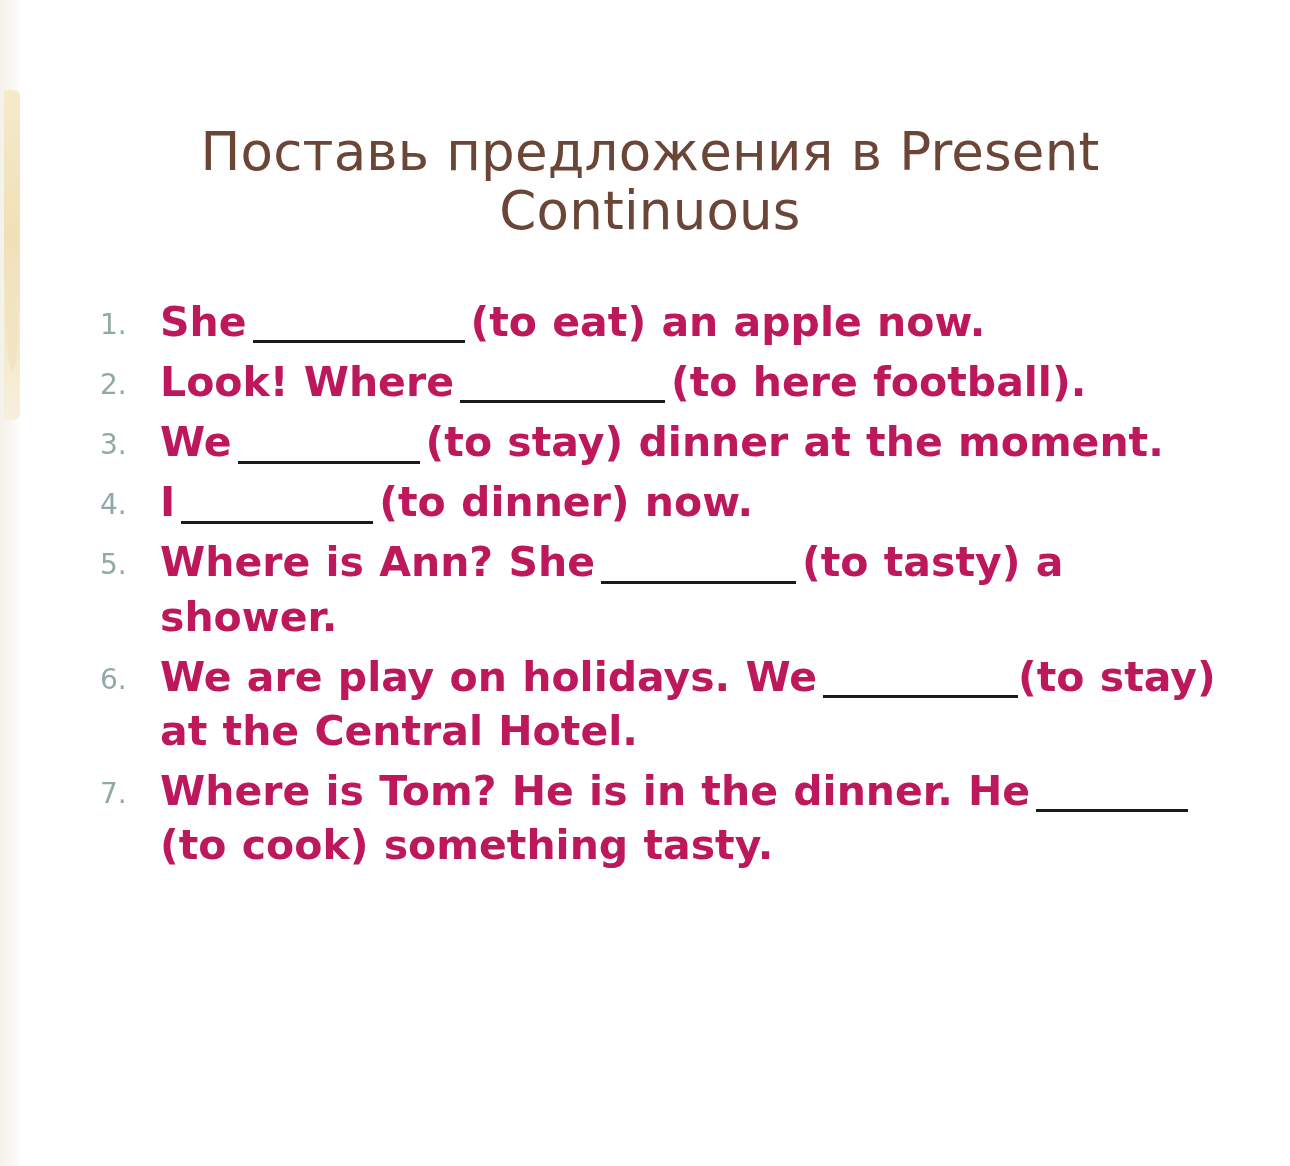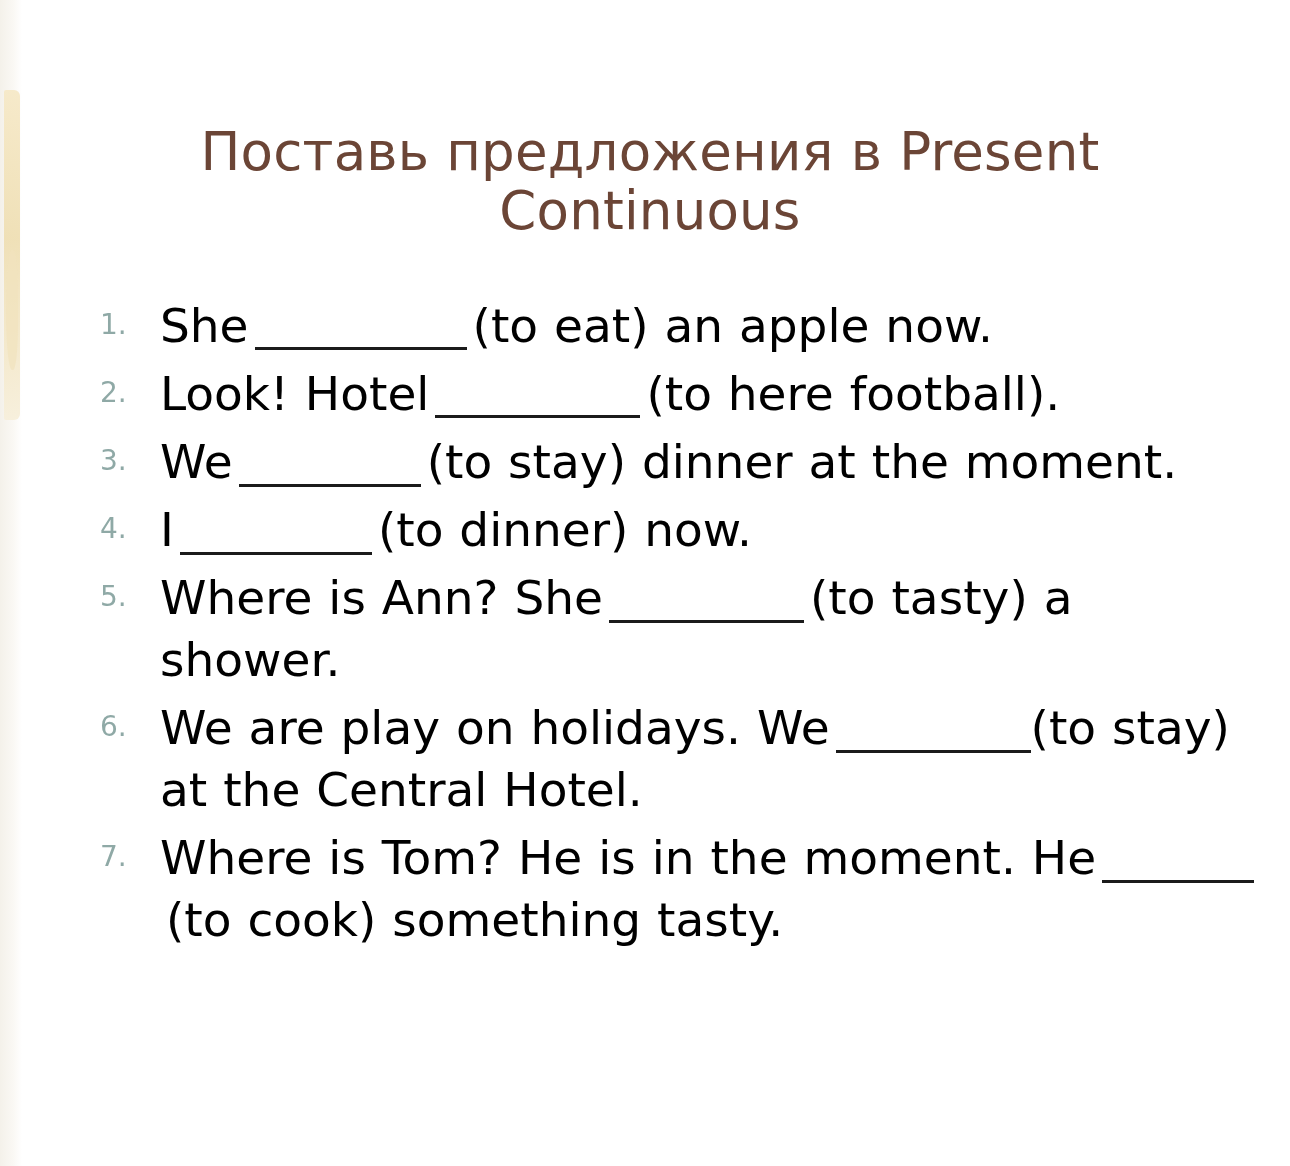--- a/index.html
+++ b/index.html
@@ -79,24 +79,24 @@
     color: #8fa9a6;
     font-size: 28px;
     line-height: 1.0;
     padding-top: 16px;
     text-align: left;
     padding-left: 14px;
     box-sizing: border-box;
   }
   .sentence {
     flex: 1 1 auto;
-    color: #000000;
-    font-size: 47px;
+    color: #be185d;
+    font-size: 41px;
     line-height: 1.32;
-    font-weight: 400;
+    font-weight: 700;
     word-spacing: 1px;
   }
   .blank {
     display: inline-block;
     border-bottom: 3px solid #1b1b1b;
     height: 0.95em;
     vertical-align: -0.18em;
   }
   .b-eat   { width: 212px; }
   .b-play  { width: 205px; }
@@ -123,21 +123,21 @@
     <div class="item">
       <div class="num">1.</div>
       <div class="sentence">
         <span>She</span><span class="sp"></span><span class="blank b-eat"></span><span class="sp"></span><span>(to eat) an apple now.</span>
       </div>
     </div>
 
     <div class="item">
       <div class="num">2.</div>
       <div class="sentence">
-        <span>Look! Hotel</span><span class="sp"></span><span class="blank b-play"></span><span class="sp"></span><span>(to here football).</span>
+        <span>Look! Where</span><span class="sp"></span><span class="blank b-play"></span><span class="sp"></span><span>(to here football).</span>
       </div>
     </div>
 
     <div class="item">
       <div class="num">3.</div>
       <div class="sentence">
         <span>We</span><span class="sp"></span><span class="blank b-have"></span><span class="sp"></span><span>(to stay) dinner at the moment.</span>
       </div>
     </div>
 
@@ -158,18 +158,18 @@
     <div class="item">
       <div class="num">6.</div>
       <div class="sentence">
         <span>We are play on holidays. We</span><span class="sp"></span><span class="blank b-stay"></span><span>(to stay) at the Central Hotel.</span>
       </div>
     </div>
 
     <div class="item">
       <div class="num">7.</div>
       <div class="sentence">
-        <span>Where is Tom? He is in the moment. He</span><span class="sp"></span><span class="blank b-cook"></span><span class="sp"></span><span>(to cook) something tasty.</span>
+        <span>Where is Tom? He is in the dinner. He</span><span class="sp"></span><span class="blank b-cook"></span><span class="sp"></span><span>(to cook) something tasty.</span>
       </div>
     </div>
 
   </div>
 </div>
 
 </body></html>

